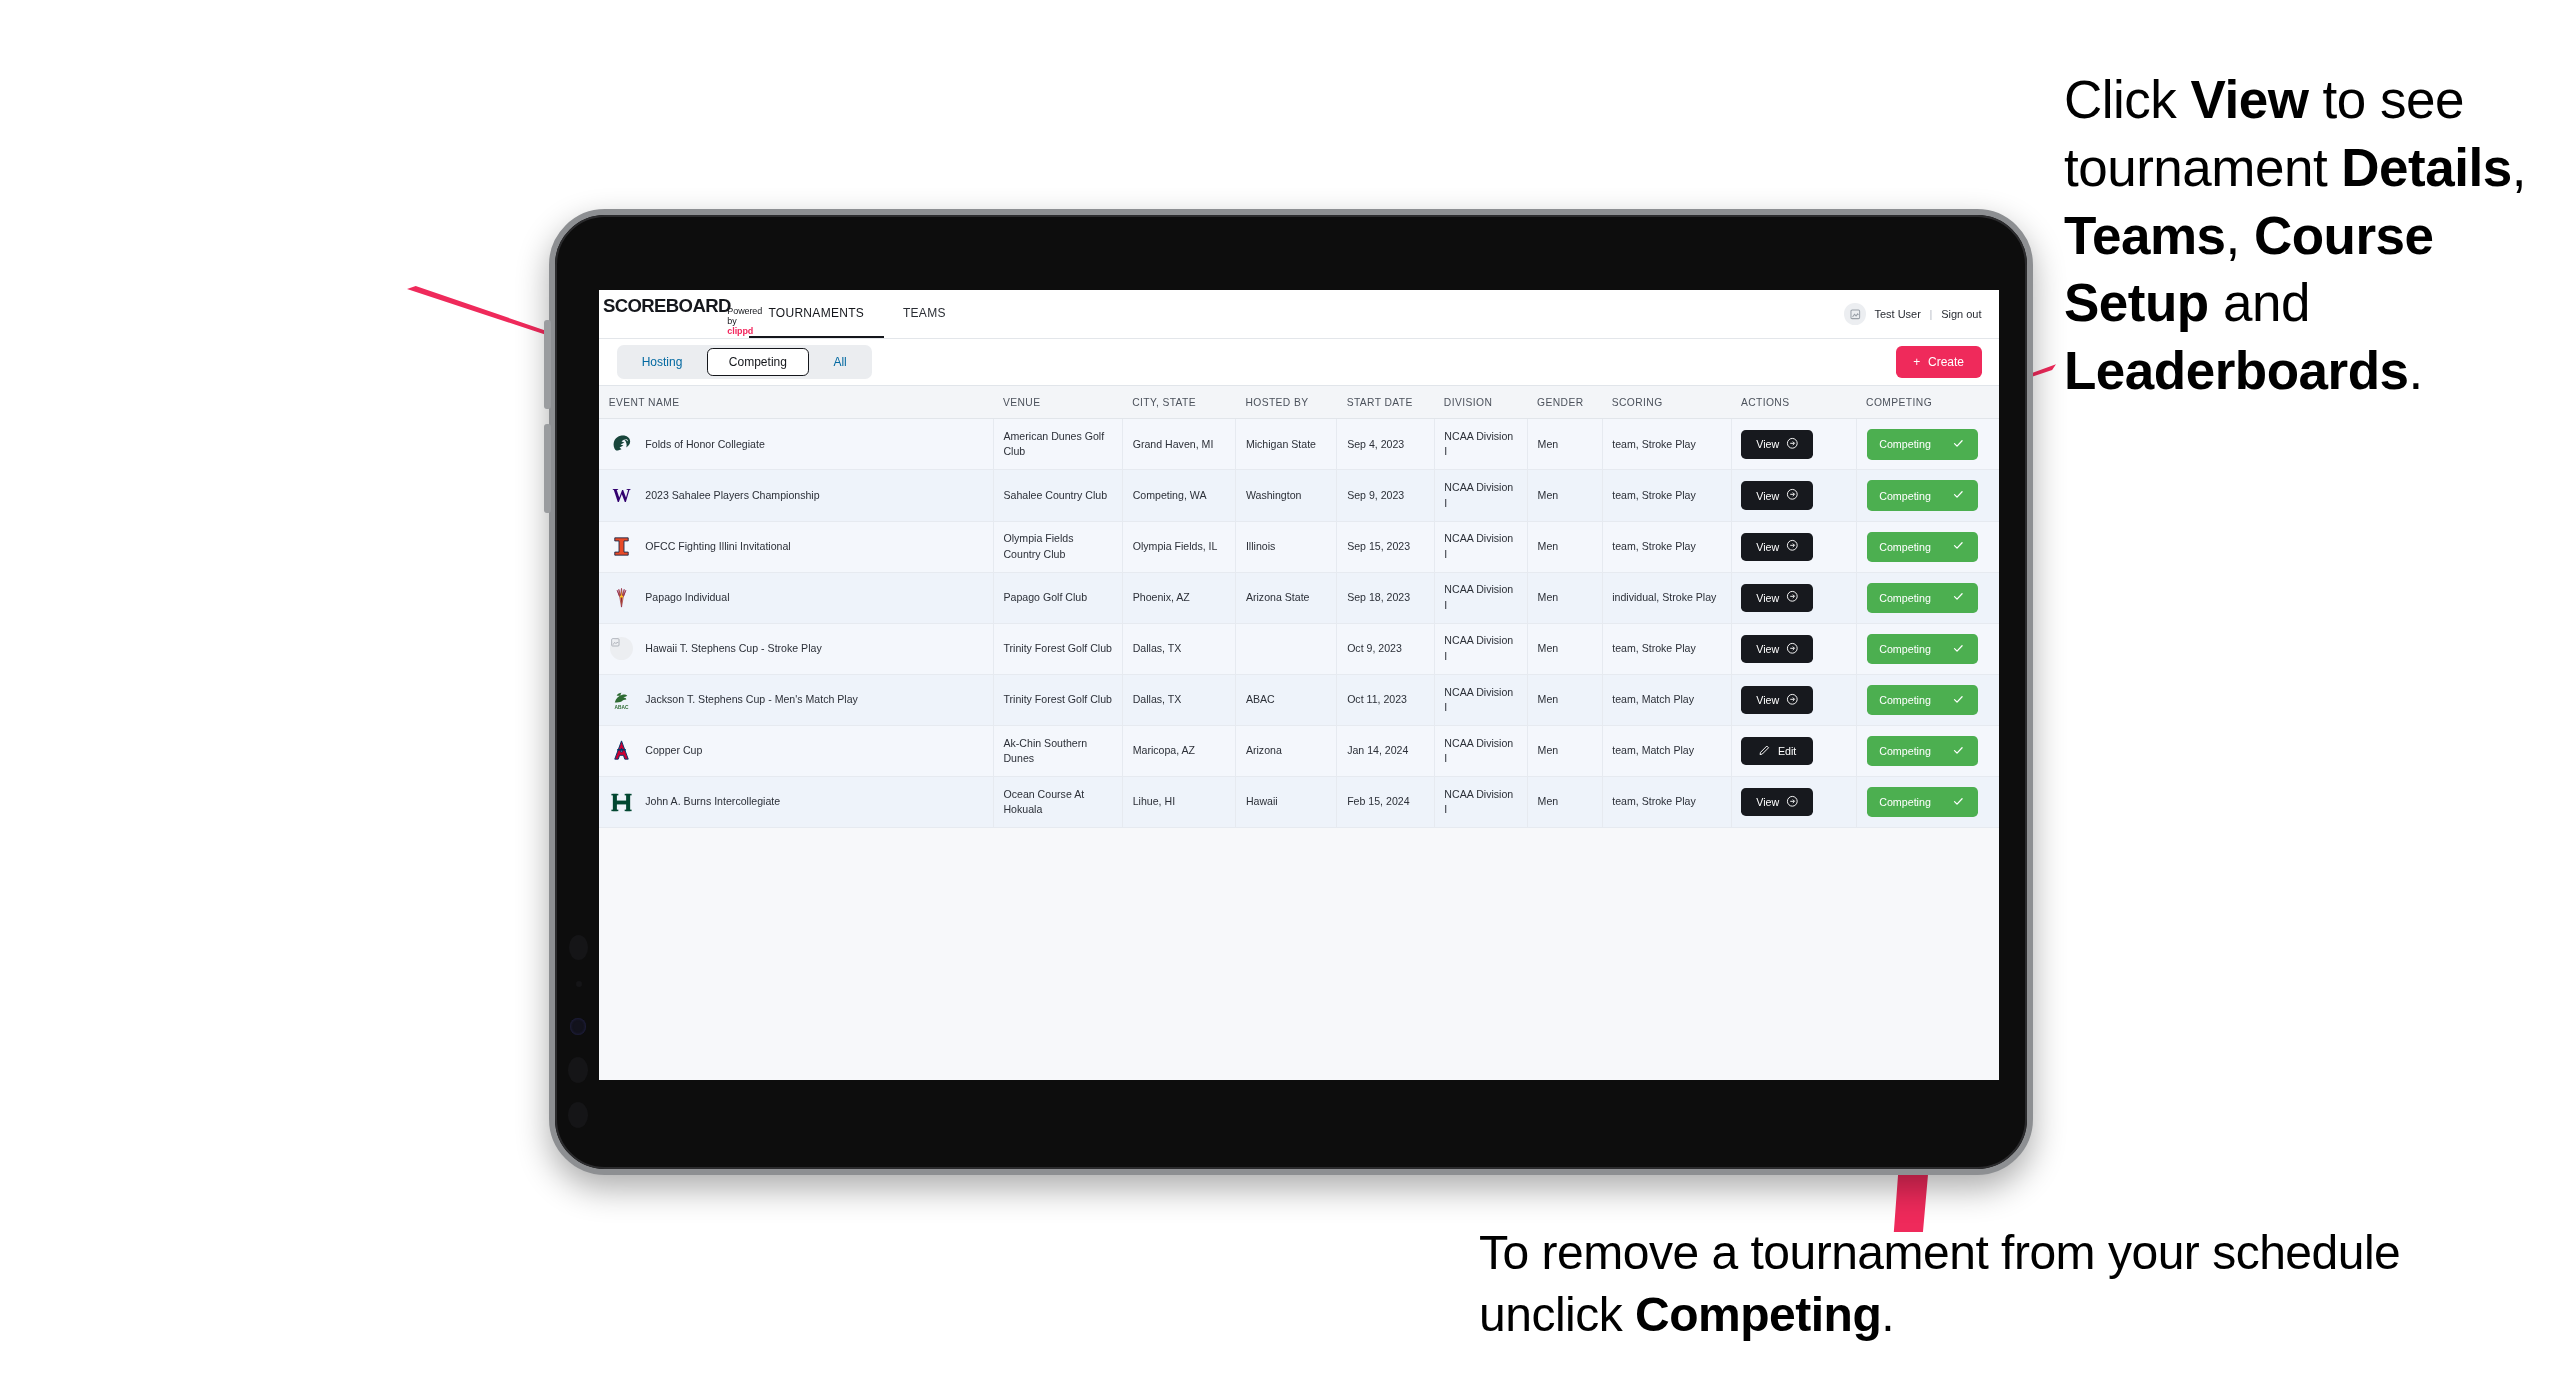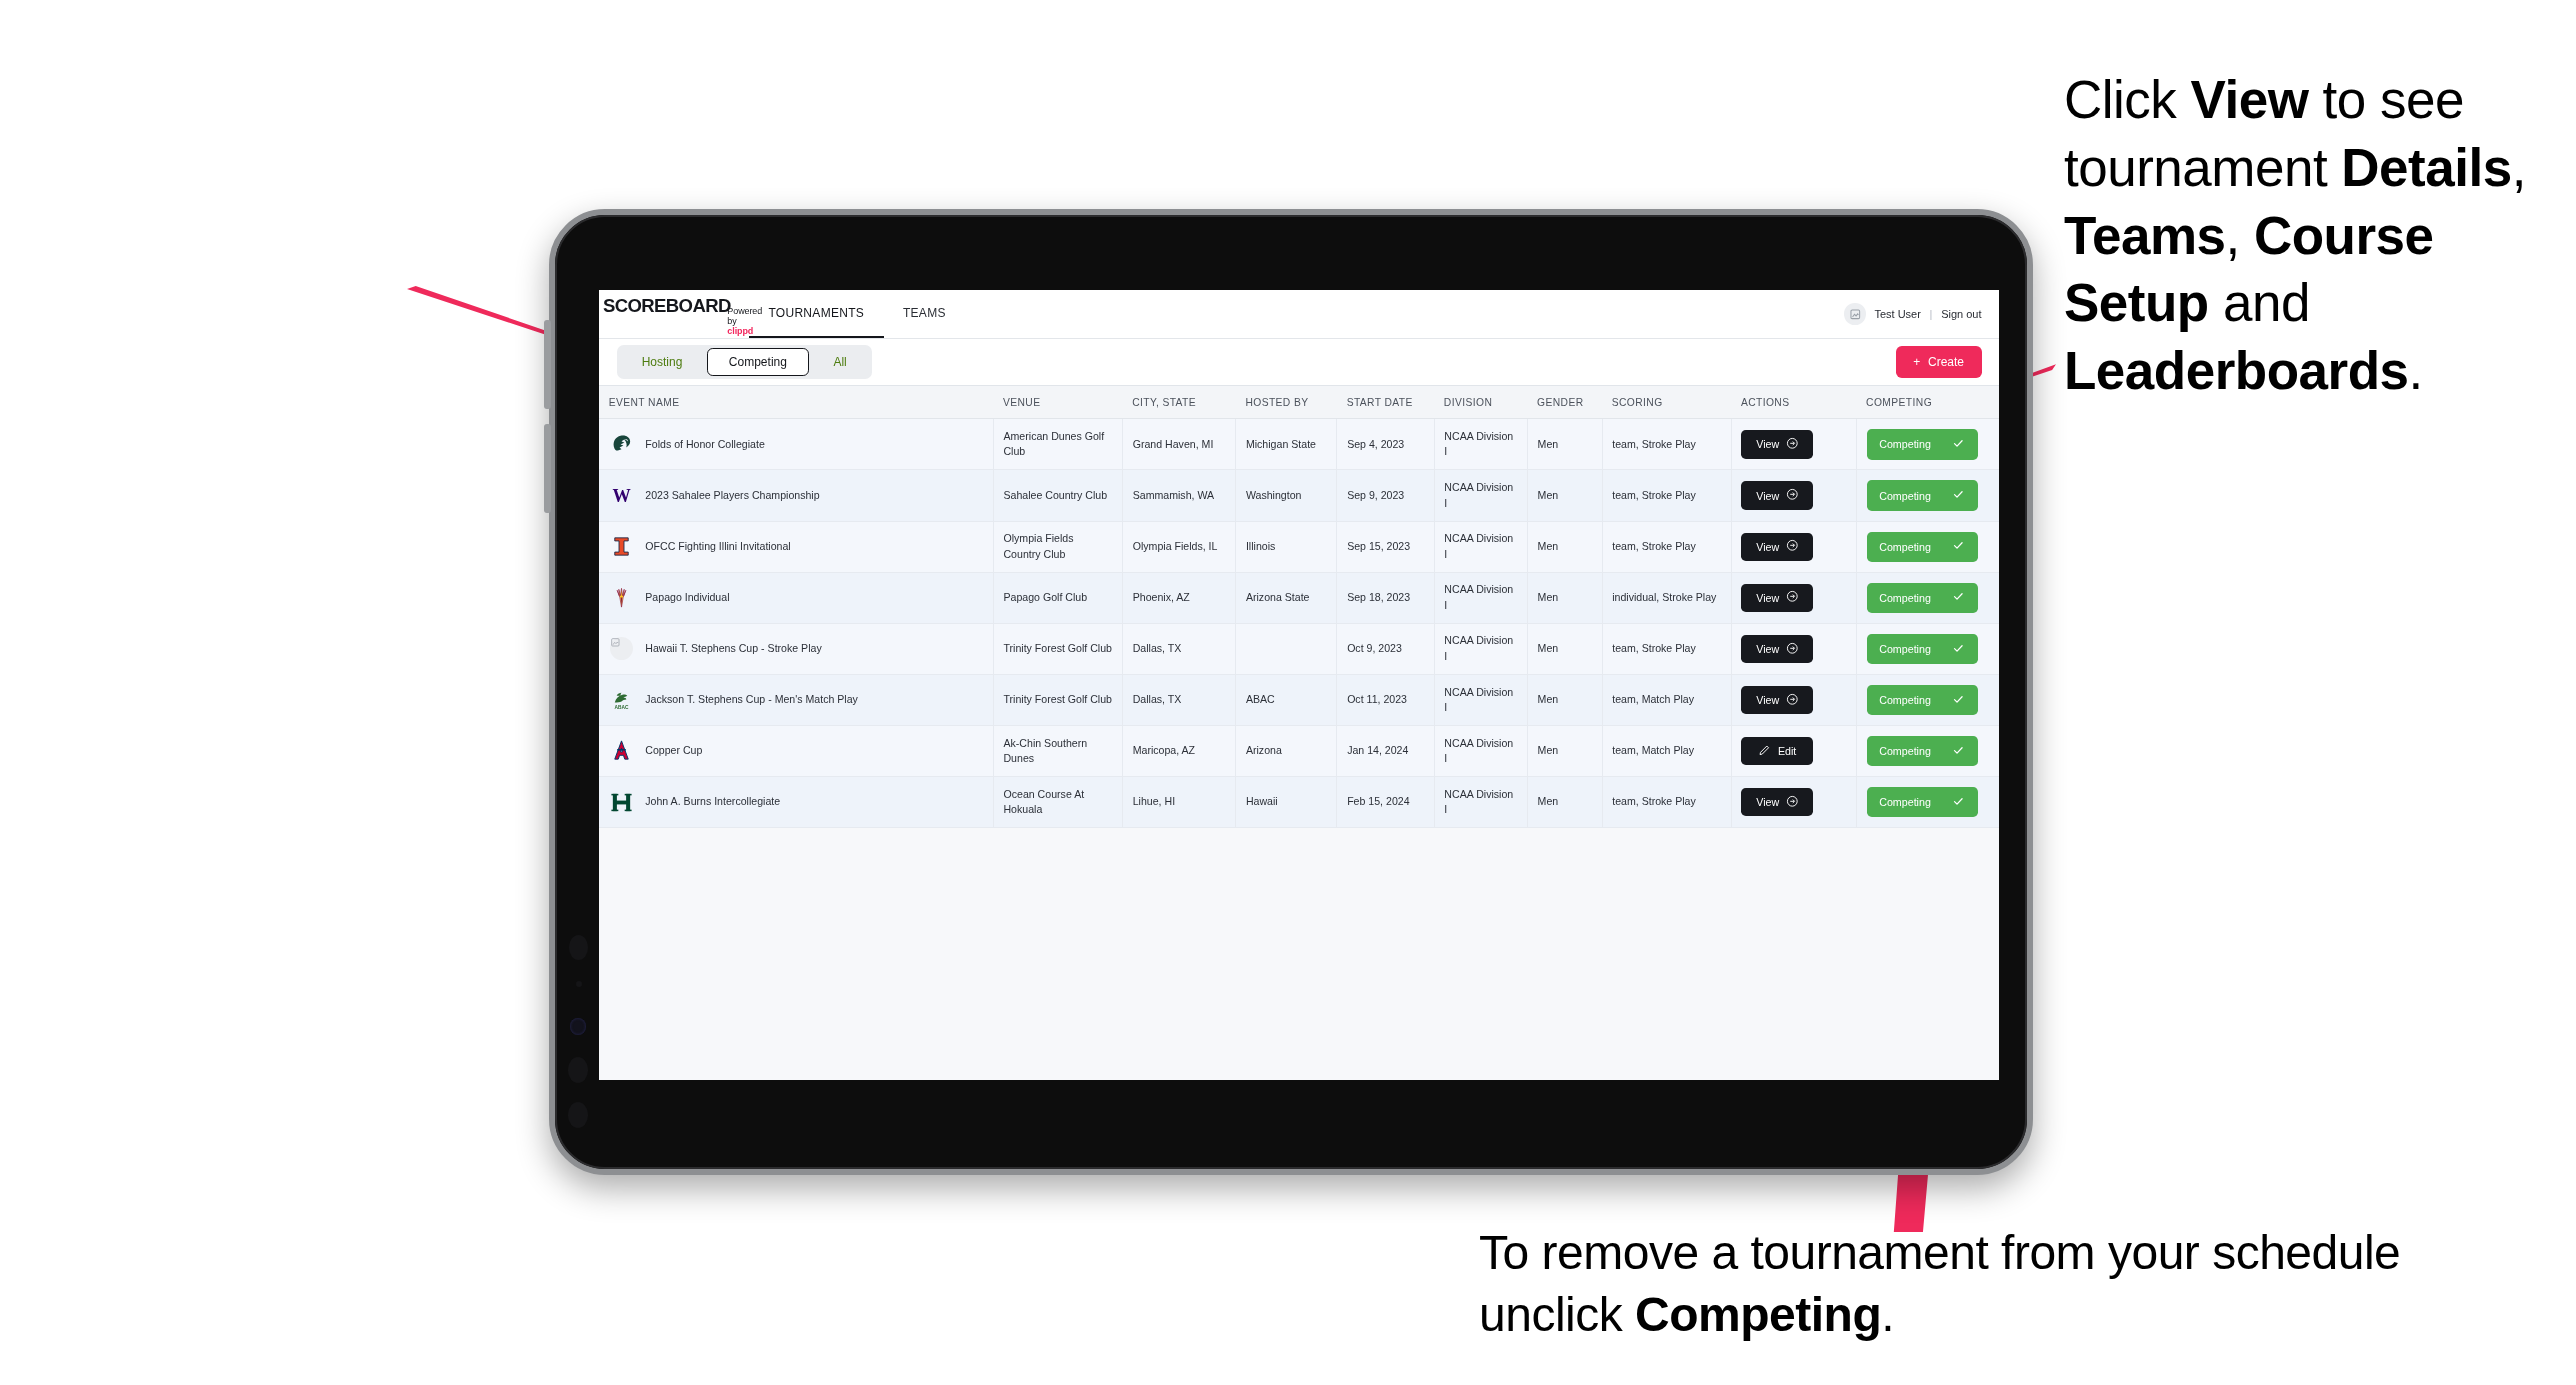--- a/index.html
+++ b/index.html
@@ -105,21 +105,21 @@
   .filterbar {
     height: 46px; background: #ffffff;
     display: flex; align-items: center; padding: 0 17.5px;
     position: relative;
   }
   .segmented {
     display: flex; align-items: center;
     background: #ebedf0; border-radius: 6.8px; padding: 2.9px; gap: 1.9px;
   }
   .seg {
-    padding: 5.8px 21.3px; font-size: 12px; color: #4d7c0f;
+    padding: 5.8px 21.3px; font-size: 12px; color: #0369a1;
     border-radius: 5.8px; cursor: pointer; background: transparent; border: 1.9px solid transparent;
     white-space: nowrap;
   }
   .seg.active {
     background: #ffffff; border-color: #14161b; color: #14161b;
   }
   .create-btn {
     margin-left: auto;
     background: #ef2a5b; color: #fff;
     border: none; border-radius: 5.8px;
@@ -326,21 +326,21 @@
                   <div class="cell-event">
                     <span class="logo">
                       <svg viewBox="0 0 26 26" width="25" height="25" style="font-size:10.9px">
                         <text x="13" y="20" text-anchor="middle" font-family="Liberation Serif, serif" font-size="19" font-weight="bold" fill="#32006E">W</text>
                       </svg>
                     </span>
                     <span>2023 Sahalee Players Championship</span>
                   </div>
                 </td>
                 <td>Sahalee Country Club</td>
-                <td>Sammamish, WA</td>
+                <td>Competing, WA</td>
                 <td>Washington</td>
                 <td>Sep 9, 2023</td>
                 <td>NCAA Division I</td>
                 <td>Men</td>
                 <td>team, Stroke Play</td>
                 <td><button class="btn-dark">
                     <span>View</span>
                     <span><svg class="ico" viewBox="0 0 16 16" fill="none" stroke="#ffffff" stroke-width="1.2">
                         <circle cx="8" cy="8" r="6.2"></circle>
                         <path d="M5.4 8h5.2M8.6 5.8 10.8 8 8.6 10.2"></path>

